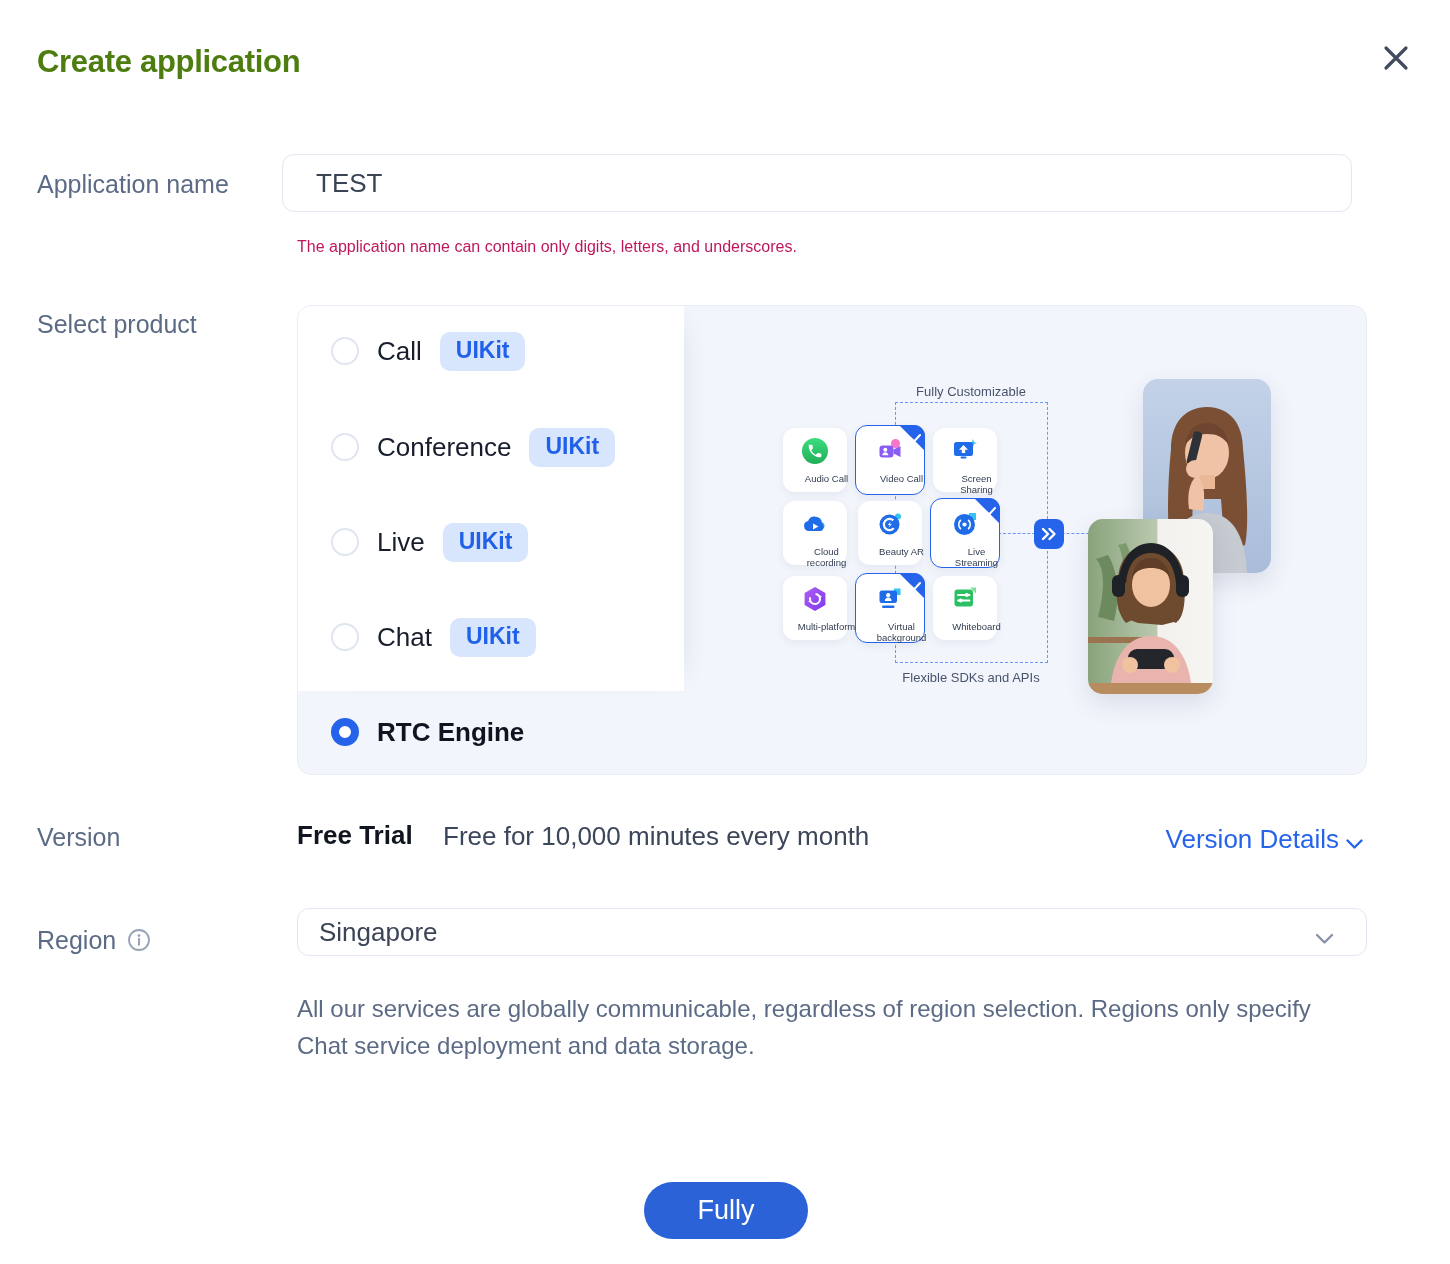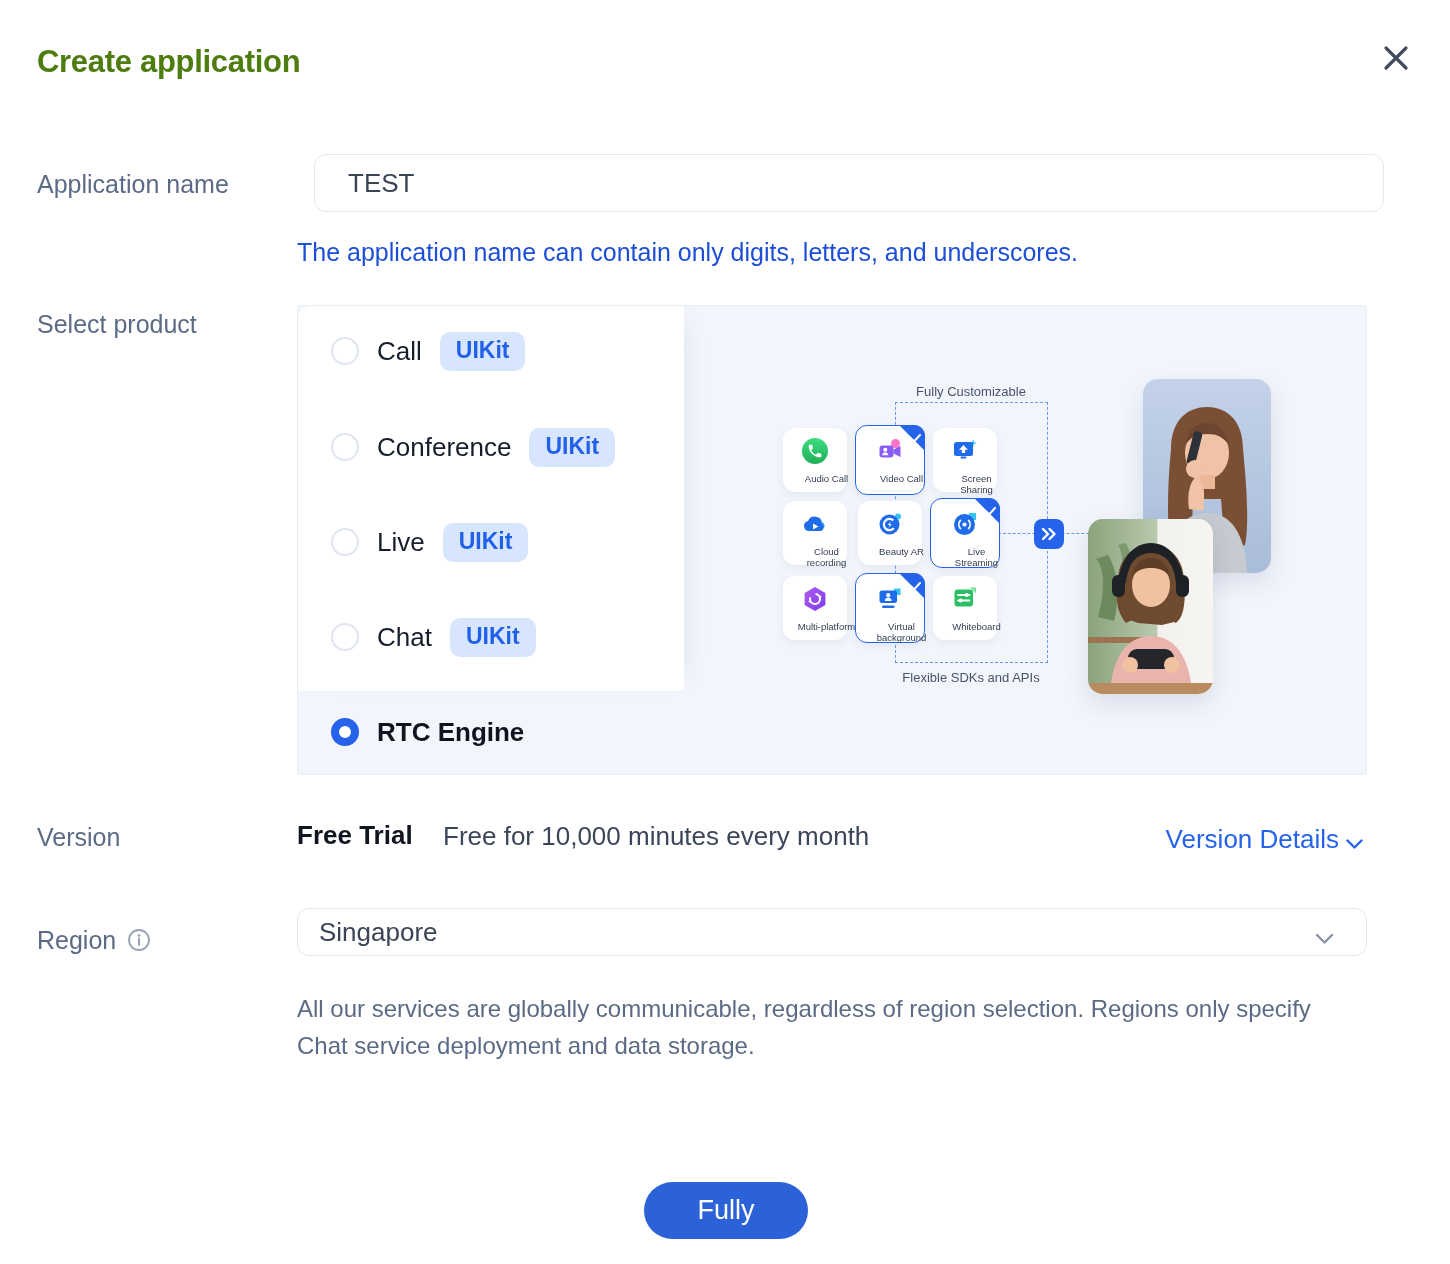--- a/index.html
+++ b/index.html
@@ -7,29 +7,29 @@
     font-family:"Liberation Sans", sans-serif; overflow:hidden; position:relative; }
   .abs { position:absolute; }
 
   
   .dlg-title { left:37px; top:44px; font-size:31px; font-weight:700; color:#4d7c0f; letter-spacing:-0.3px; }
   .close-btn { left:1376px; top:40px; width:40px; height:40px; cursor:pointer;
     display:flex; align-items:center; justify-content:center; }
 
   
   .field-label { left:37px; color:#5c6b85; font-size:25px; }
-  .txt-input { left:314px; top:154px; width:1070px; height:58px; border:1px solid #e2e7f1;
+  .txt-input { left:282px; top:154px; width:1070px; height:58px; border:1px solid #e2e7f1;
     border-radius:12px; font-family:inherit; font-size:26px; color:#3a4455; padding:0 8px 0 33px;
     outline:none; background:#fff; }
-  .helper { color:#1d4ed8; font-size:25px; }
+  .helper { color:#be185d; font-size:16px; }
   .helper2 { left:297px; top:990px; width:1040px; color:#5c6b85; font-size:24px; line-height:37px; }
 
   
   .panel { left:297px; top:305px; width:1070px; height:470px; background:#f2f5fb;
-    border:1px solid #e9edf6; border-radius:3px; overflow:hidden; }
+    border:1px solid #e9edf6; border-radius:14px; overflow:hidden; }
   .panel-white { position:absolute; left:0; top:0; width:386px; height:385px; background:#ffffff;
     border-radius:13px 0 0 0; box-shadow:14px 0 26px -20px rgba(50,70,120,.18); }
   .opt-row { position:absolute; left:33px; height:40px; display:flex; align-items:center; gap:18px; cursor:pointer; }
   .radio { width:28px; height:28px; border-radius:50%; background:#fff; border:2px solid #dfe5f1; flex:0 0 auto; }
   .radio.checked { border:8.5px solid #2563eb; }
   .opt-label { font-size:26px; color:#171d2b; }
   .opt-label.bold { font-weight:700; color:#0f1420; }
   .badge { background:#d8e6fd; color:#2160e8; font-weight:700; font-size:23px;
     padding:7px 16px 9px; border-radius:10px; line-height:1; }
 

